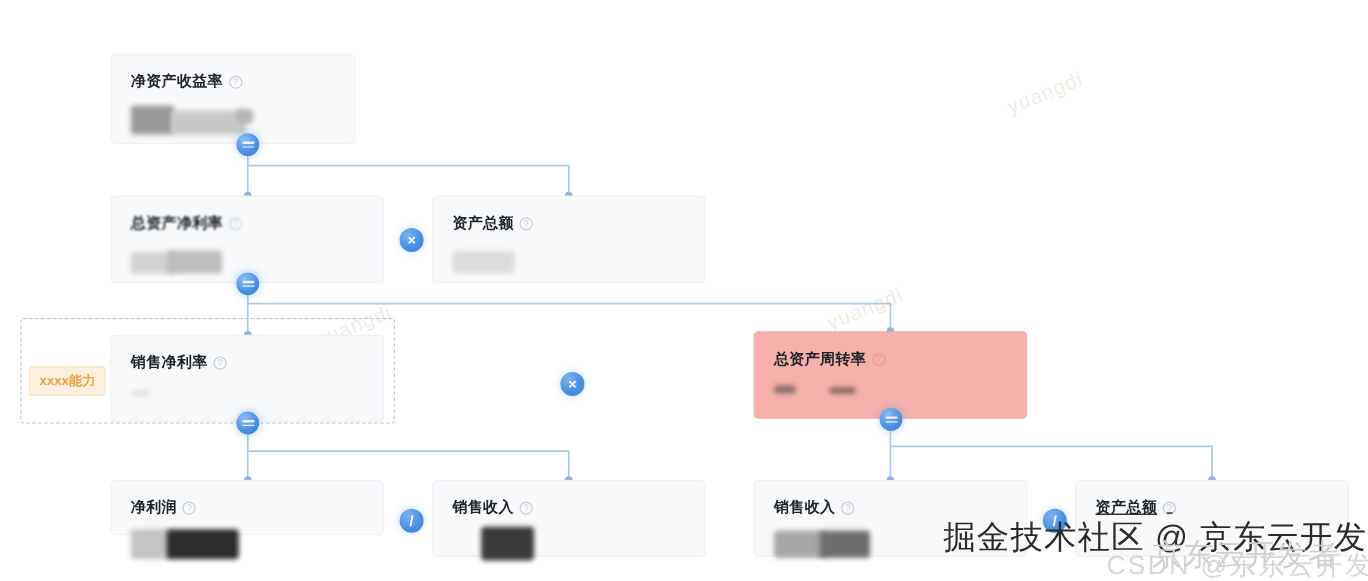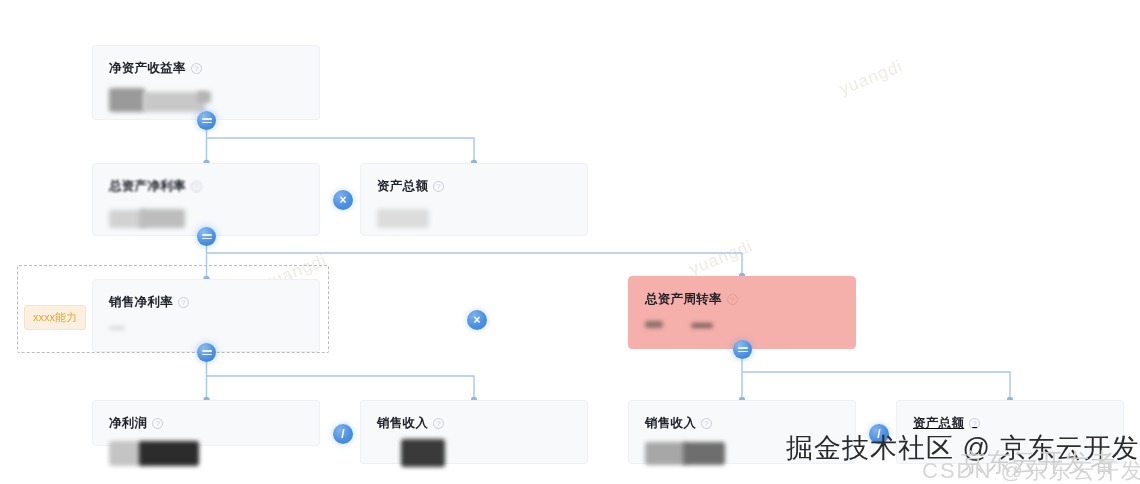--- a/index.html
+++ b/index.html
@@ -134,21 +134,21 @@
     background: transparent;
   }
   .group-badge {
     position: absolute;
     background: #fdf0e0;
     border: 1px solid #f6e2c8;
     border-radius: 3px;
     padding: 4px 8px;
     font-size: 11px;
     color: #e8a33d;
-    font-weight: 400;
+    font-weight: 700;
     white-space: nowrap;
     filter: blur(.25px);
   }
 
   
   .wm-main {
     position: absolute;
     font-size: 27px;
     color: #2b2b2b;
     font-weight: 400;
@@ -209,21 +209,21 @@
       <circle cx="474" cy="400" r="3.2"></circle>
       <circle cx="742" cy="400" r="3.2"></circle>
       <circle cx="1010" cy="400" r="3.2"></circle>
     </g>
   </svg>
 
   <div class="group-box" id="group-box" style="left: 17px; top: 265px; width: 312px; height: 88px;"></div>
   <div class="group-badge" id="group-badge" style="left: 24px; top: 305px;">xxxx能力</div>
 
   <div id="nodes">
-      <div class="card" style="left: 92px; top: 45px; width: 228px; height: 75px;">
+      <div class="card" style="left: 92px; top: 45px; width: 204px; height: 75px;">
         <div class="card-title">
           <span>净资产收益率</span>
           <span class="help-icon">?</span>
         </div>
         <div class="val">
           <div class="blob" style="left: 0px; top: 2px; width: 36px; height: 24px; background: rgb(154, 154, 154);"></div>
           <div class="blob" style="left: 34px; top: 6px; width: 62px; height: 20px; background: rgb(200, 200, 200);"></div>
           <div class="blob" style="left: 88px; top: 5px; width: 14px; height: 12px; background: rgb(180, 180, 180);"></div>
         </div>
       </div>

